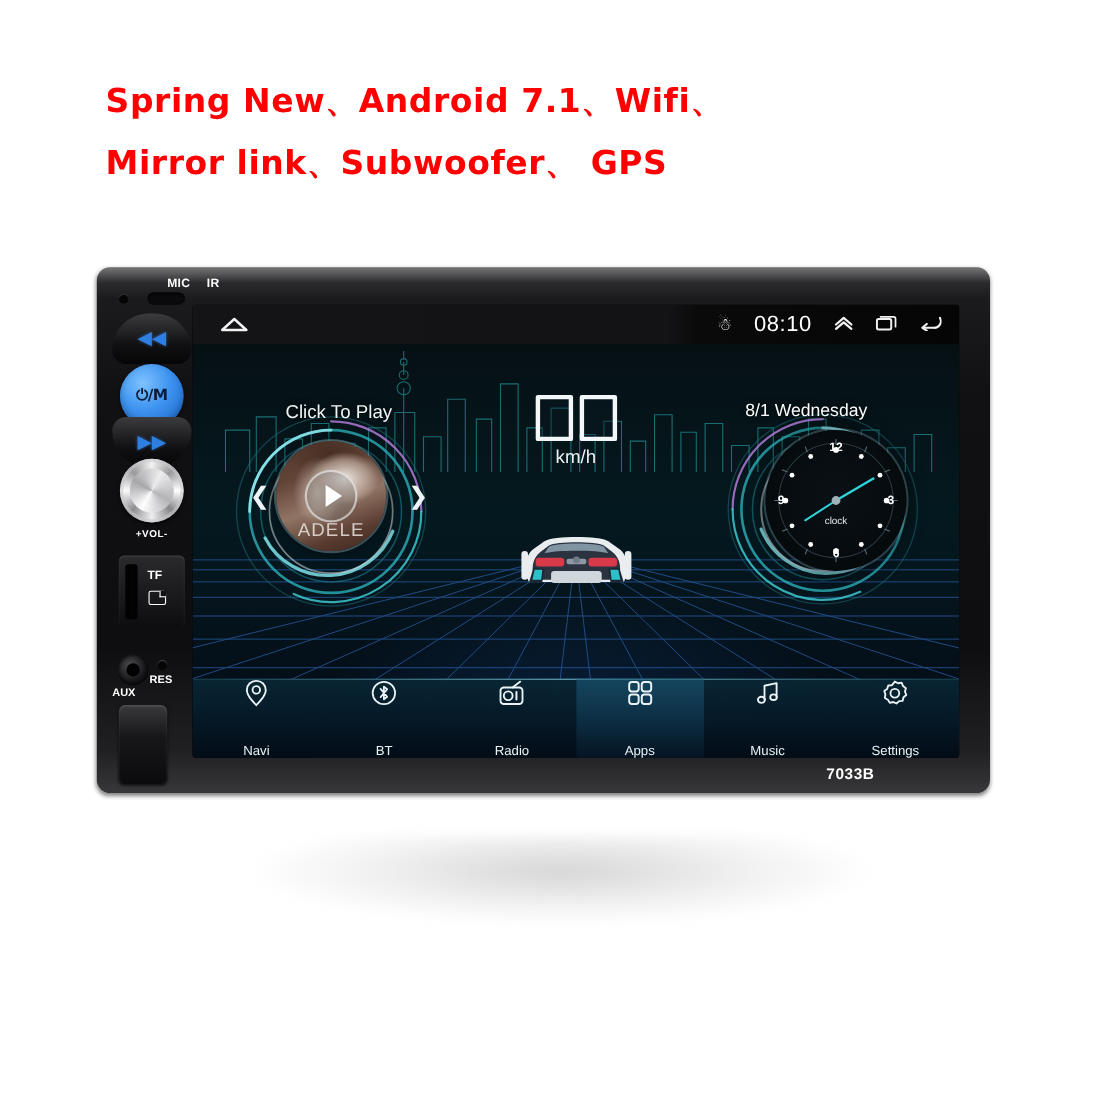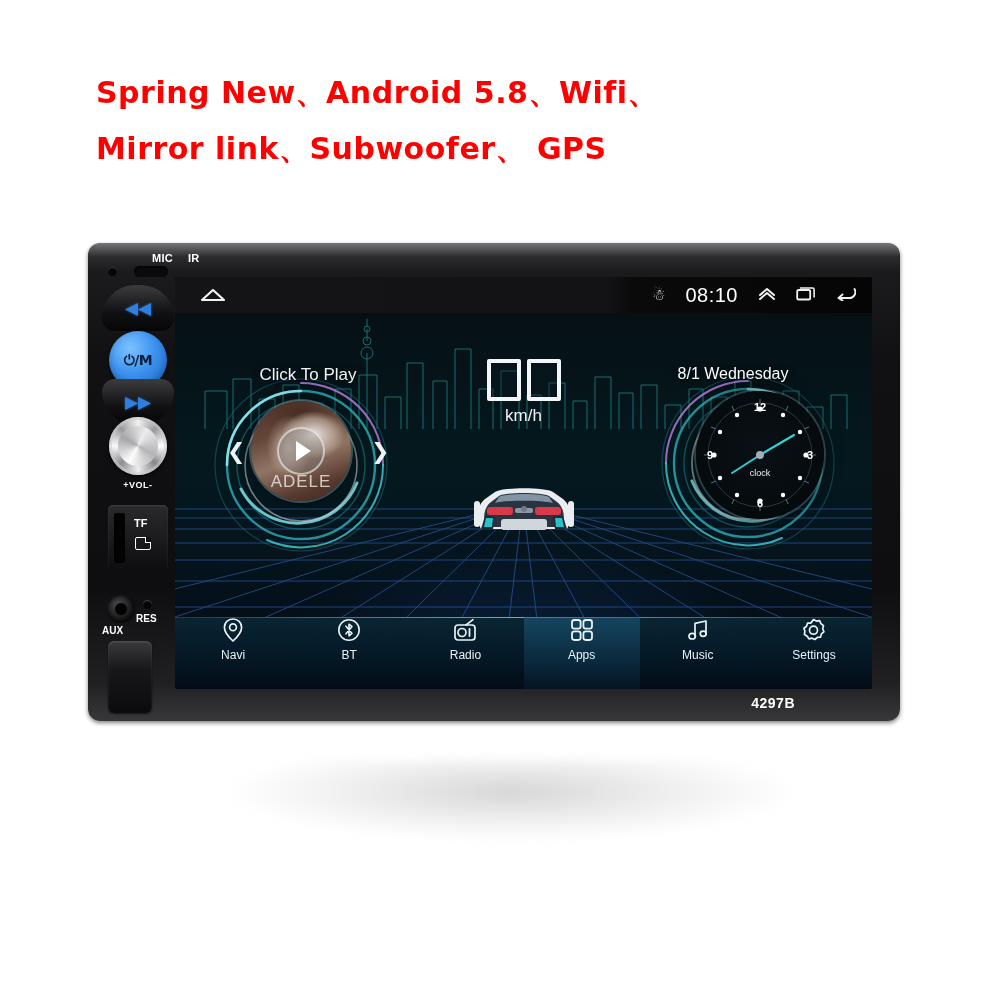--- a/index.html
+++ b/index.html
@@ -187,37 +187,37 @@
   .clockw .lbl { position:absolute; left:0; right:0; top:60%; text-align:center;
     color:#e9eef0; font-size:9px; font-family:"Liberation Sans", sans-serif; }
 
   
   #navbar { position:absolute; left:0; bottom:0; width:100%; height:72px;
     background:linear-gradient(180deg, rgba(9,38,52,.96) 0%, rgba(5,24,38,.98) 55%, rgba(3,12,22,1) 100%);
     display:flex; }
   #navbar::before { content:""; position:absolute; left:0; right:0; top:0; height:1px;
     background:linear-gradient(90deg, rgba(90,190,215,.15), rgba(140,220,240,.75), rgba(90,190,215,.15)); }
   .navitem { flex:1; display:flex; flex-direction:column; align-items:center;
-    justify-content:flex-start; gap:5px; position:relative; }
+    justify-content:space-between; gap:5px; position:relative; }
   .navitem.active { background:linear-gradient(180deg, rgba(30,95,130,.55), rgba(10,40,65,.25)); }
   .navitem .lbl { color:#e9f2f5; font-size:12px; font-family:"Liberation Sans", sans-serif; }
   .navitem .ic { height:26px; display:flex; align-items:center; justify-content:center; }
 
   
   #modeltxt { position:absolute; right:105px; bottom:10px; color:#fff;
     font-size:14px; font-weight:700; letter-spacing:.5px;
     font-family:"Liberation Sans", sans-serif; }
 </style>
 </head>
 <body>
 
 <div id="stage">
 
   <div class="headline">
-    <div class="line l1">Spring New、Android 5.8、Wifi、</div>
+    <div class="line l1">Spring New、Android 7.1、Wifi、</div>
     <div class="line l2">Mirror link、Subwoofer、 GPS</div>
   </div>
 
   <div id="device">
 
     <div id="leftpanel">
 
       <div class="micir">
         <span class="lbl mic">MIC</span>
         <span class="lbl ir">IR</span>
@@ -512,17 +512,17 @@
                 <circle cx="12.5" cy="12.2" r="4" fill="none" stroke="#e9f2f5" stroke-width="1.7"></circle>
               </svg>
             </span>
             <span class="lbl">Settings</span>
           </div>
 
         </div>
       </div>
     </div>
 
-    <div id="modeltxt">4297B</div>
+    <div id="modeltxt">7033B</div>
   </div>
 
   <div id="reflect"></div>
 </div>
 
 </body></html>

